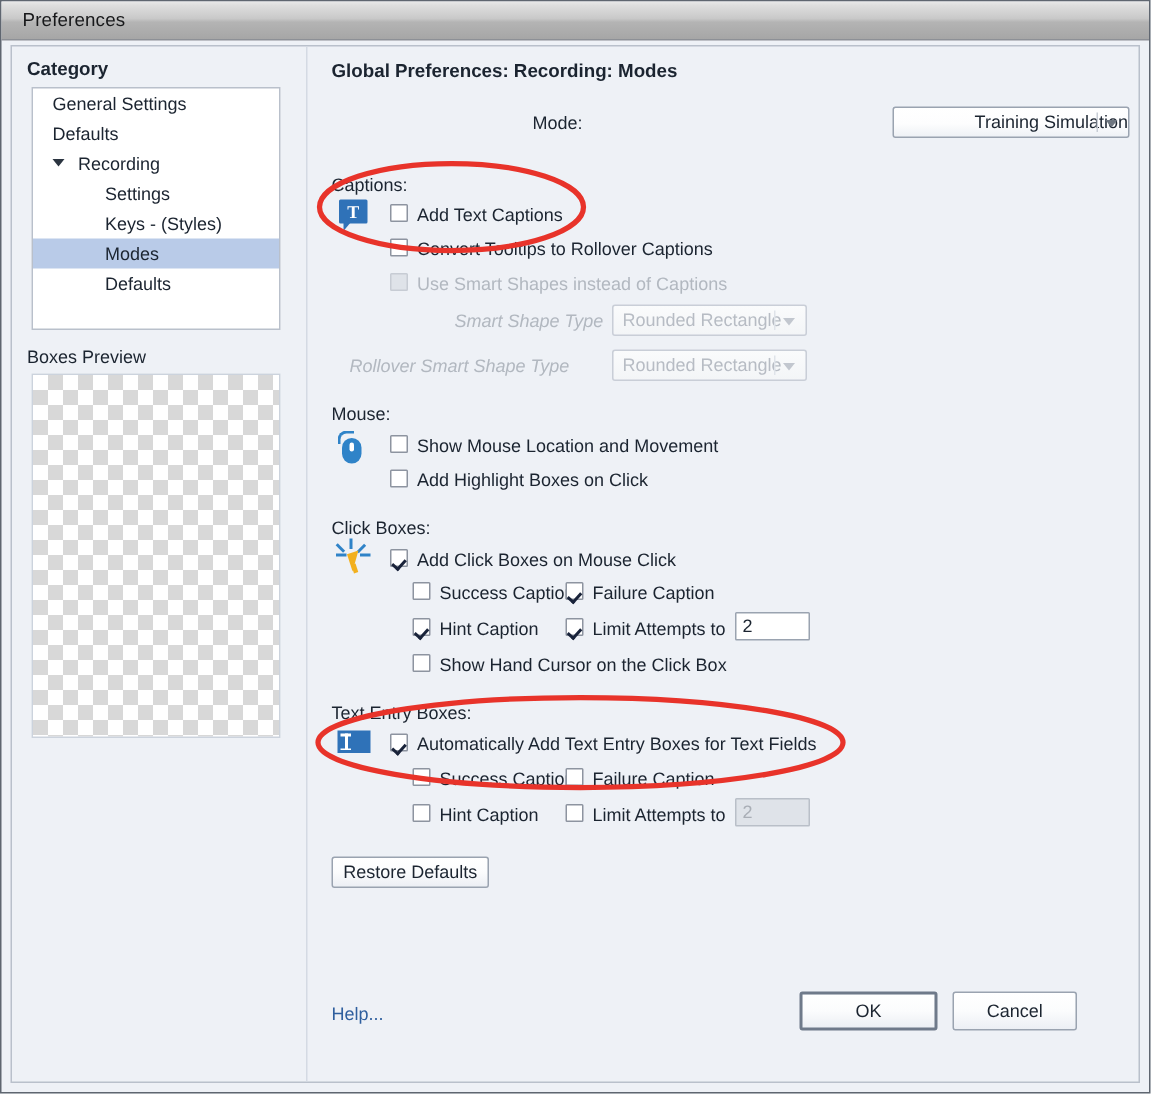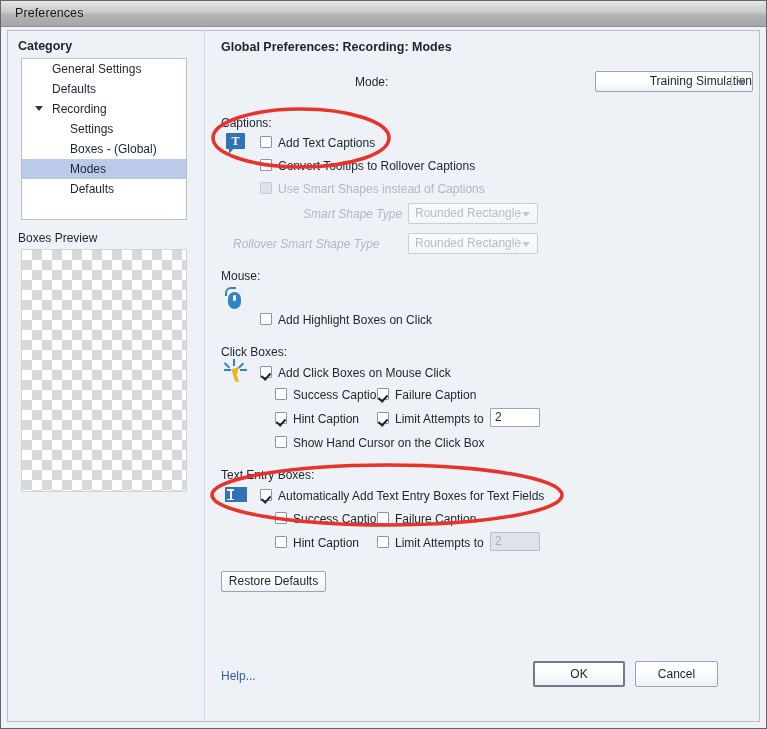--- a/index.html
+++ b/index.html
@@ -46,21 +46,21 @@
   .tree{
     position:absolute;left:13px;top:27px;width:166px;height:162px;
     background:#fff;border:1px solid #b9c0cb;box-sizing:border-box;
     overflow:hidden;
   }
   .tree-item{
     position:relative;height:20px;line-height:20px;
     font-size:12px;color:#1b2430;white-space:nowrap;
     padding-left:10px;box-sizing:border-box;cursor:default;
   }
-  .tree-item.lvl0{padding-left:30px;}
+  .tree-item.lvl0{padding-left:13px;}
   .tree-item.lvl0.parent{padding-left:30px;}
   .tree-item.lvl1{padding-left:48px;}
   .tree-item.selected{background:#b9cbe8;}
   .tw{
     position:absolute;left:13px;top:7px;width:0;height:0;
     border-left:4.5px solid transparent;border-right:4.5px solid transparent;
     border-top:5.5px solid #2b3440;
   }
   .styles-label{
     position:absolute;left:10px;top:200px;
@@ -246,21 +246,21 @@
         <span>Defaults</span>
       </div>
       <div class="tree-item lvl0 parent">
         <span class="tw"></span>
         <span>Recording</span>
       </div>
       <div class="tree-item lvl1">
         <span>Settings</span>
       </div>
       <div class="tree-item lvl1">
-        <span>Boxes - (Global)</span>
+        <span>Keys - (Styles)</span>
       </div>
       <div class="tree-item lvl1 selected">
         <span>Modes</span>
       </div>
       <div class="tree-item lvl1">
         <span>Defaults</span>
       </div>
     </div>
 
     <div class="styles-label">Boxes Preview</div>
@@ -317,20 +317,24 @@
       </div>
 
       <div class="grouplabel" style="left:16px;top:238px;">Mouse:</div>
 
       <div class="sicon ic-mouse" style="left:20px;top:256px;">
         <span class="cord"></span>
           <span class="body"></span>
           <span class="wheel"></span>
       </div>
 
+      <div class="chk" style="left:55px;top:259px;">
+        <span class="box"></span>
+        <span class="lbl">Show Mouse Location and Movement</span>
+      </div>
 
       <div class="chk" style="left:55px;top:282px;">
         <span class="box"></span>
         <span class="lbl">Add Highlight Boxes on Click</span>
       </div>
 
       <div class="grouplabel" style="left:16px;top:314px;">Click Boxes:</div>
 
       <div class="sicon ic-click" style="left:19px;top:328px;">
         <i class="r1"></i>

